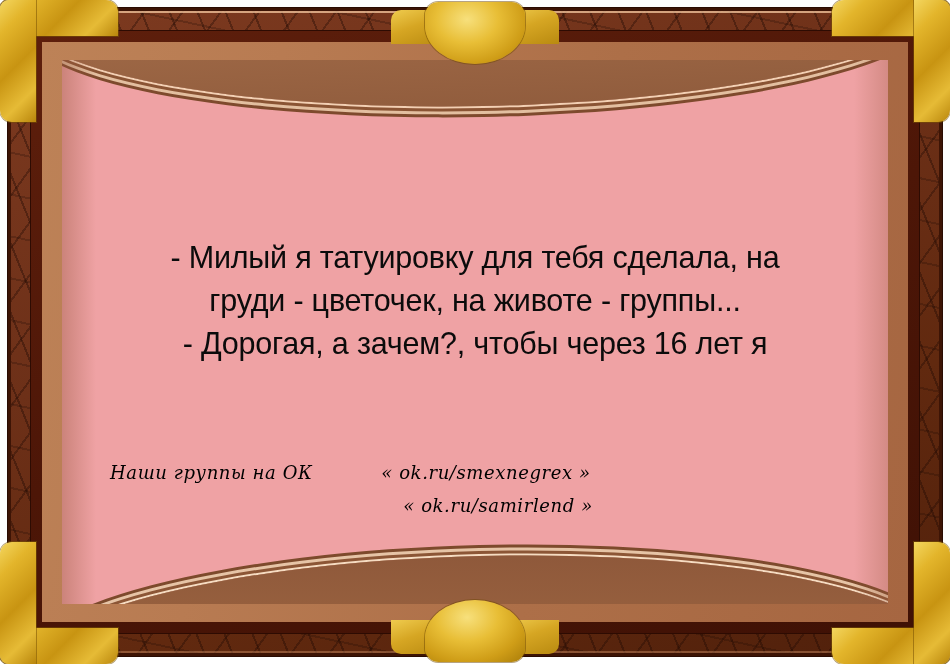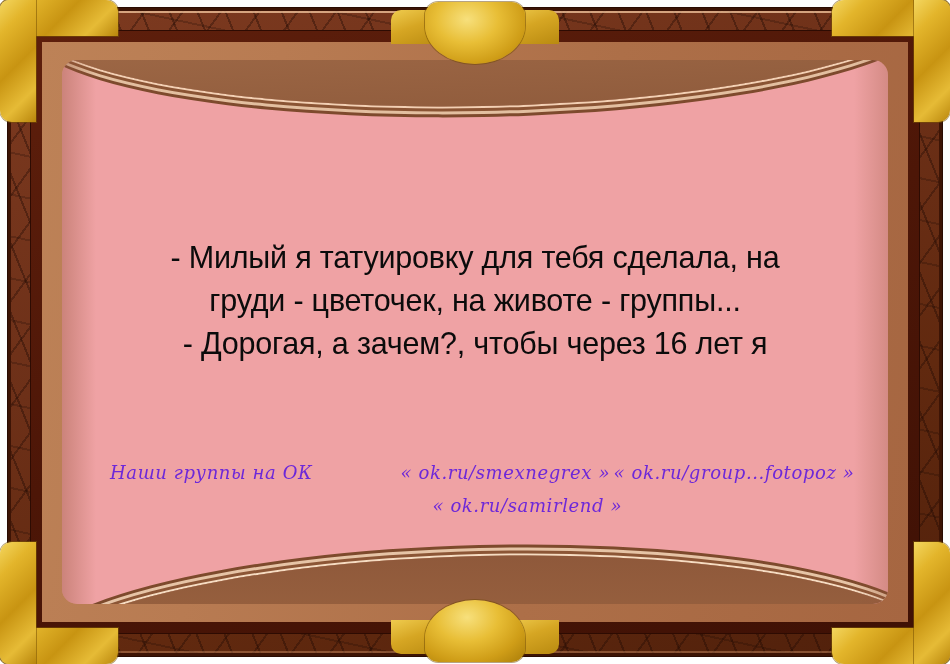--- a/index.html
+++ b/index.html
@@ -86,21 +86,20 @@
 
   
   .page {
     position: absolute;
     left: 20px;
     top: 18px;
     width: 826px;
     height: 544px;
     background: #efa2a4;
     overflow: hidden;
-    border-radius: 15px;
   }
 
   
   .curve-top {
     position: absolute;
     left: -40px;
     top: -74px;
     width: 920px;
     height: 120px;
     border-bottom-left-radius: 58% 96%;
@@ -157,35 +156,35 @@
     white-space: nowrap;
   }
   .joke .ln { display: block; }
 
   
   .sig {
     position: absolute;
     left: 0;
     right: 0;
     bottom: 88px;
-    color: #6d28d9;
+    color: #000000;
     font-family: "DejaVu Serif", "Liberation Serif", serif;
     font-style: italic;
     font-size: 18px;
     letter-spacing: 0.6px;
   }
   .sig-row {
     display: flex;
     align-items: baseline;
     white-space: nowrap;
   }
   .sig-row-1 { padding-left: 48px; }
   .sig-row-2 { padding-left: 60px; margin-top: 12px; }
   .sig-label { width: 252px; }
-  .sig-link  { width: 248px; text-align: right; }
+  .sig-link  { width: 248px; text-align: center; }
   .sig-link2 { width: 248px; text-align: center; }
   .sig-spacer { width: 252px; }
 
   
   .corner {
     position: absolute;
     width: 118px;
     height: 122px;
   }
   .corner .arm-h, .corner .arm-v {
@@ -265,21 +264,20 @@
       <div class="joke">
         <span class="ln">- Милый я татуировку для тебя сделала, на</span>
         <span class="ln">груди - цветочек, на животе - группы...</span>
         <span class="ln">- Дорогая,  а зачем?, чтобы  через 16 лет я</span>
       </div>
 
       <div class="sig">
         <div class="sig-row sig-row-1">
           <span class="sig-label">Наши группы на ОК</span>
           <span class="sig-link">« ok.ru/smexnegrex »</span>
-          <span class="sig-link2">« ok.ru/group...fotopoz »</span>
         </div>
         <div class="sig-row sig-row-2">
           <span class="sig-spacer"></span>
           <span class="sig-link">« ok.ru/samirlend »</span>
         </div>
       </div>
 
     </div>
   </div>
 

